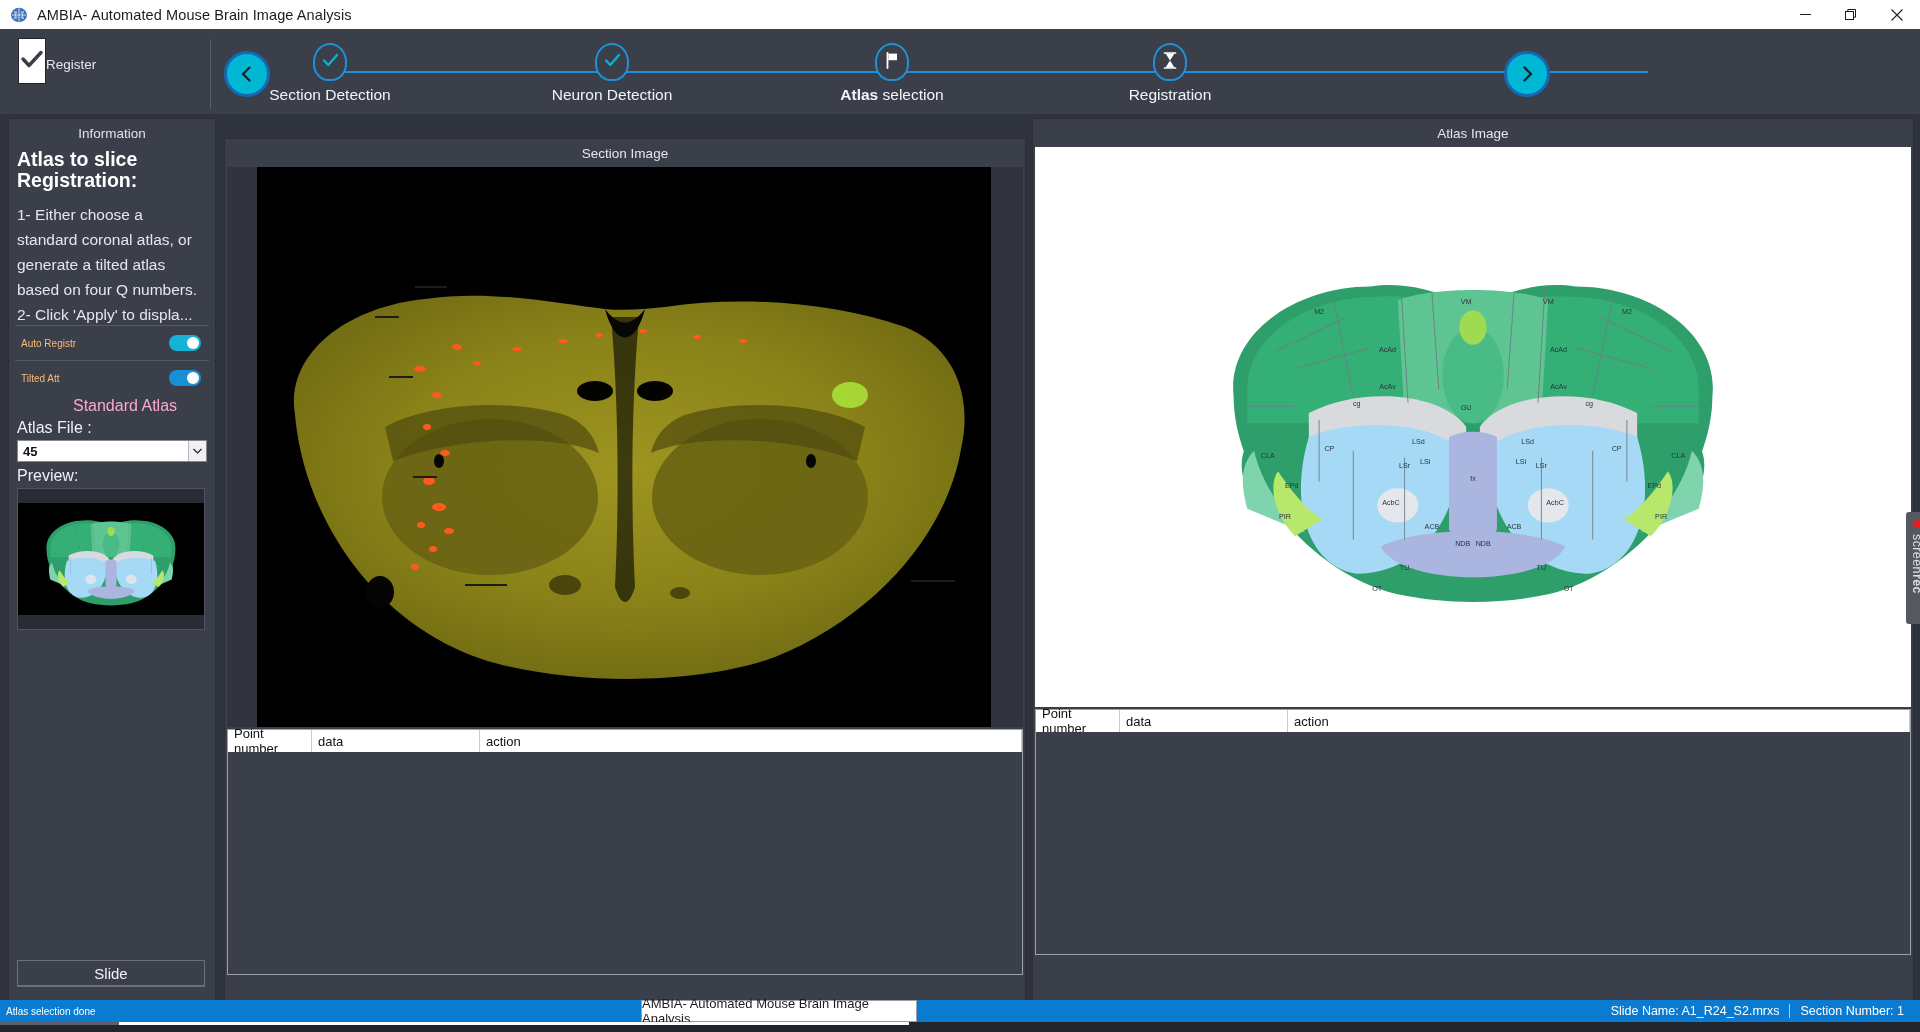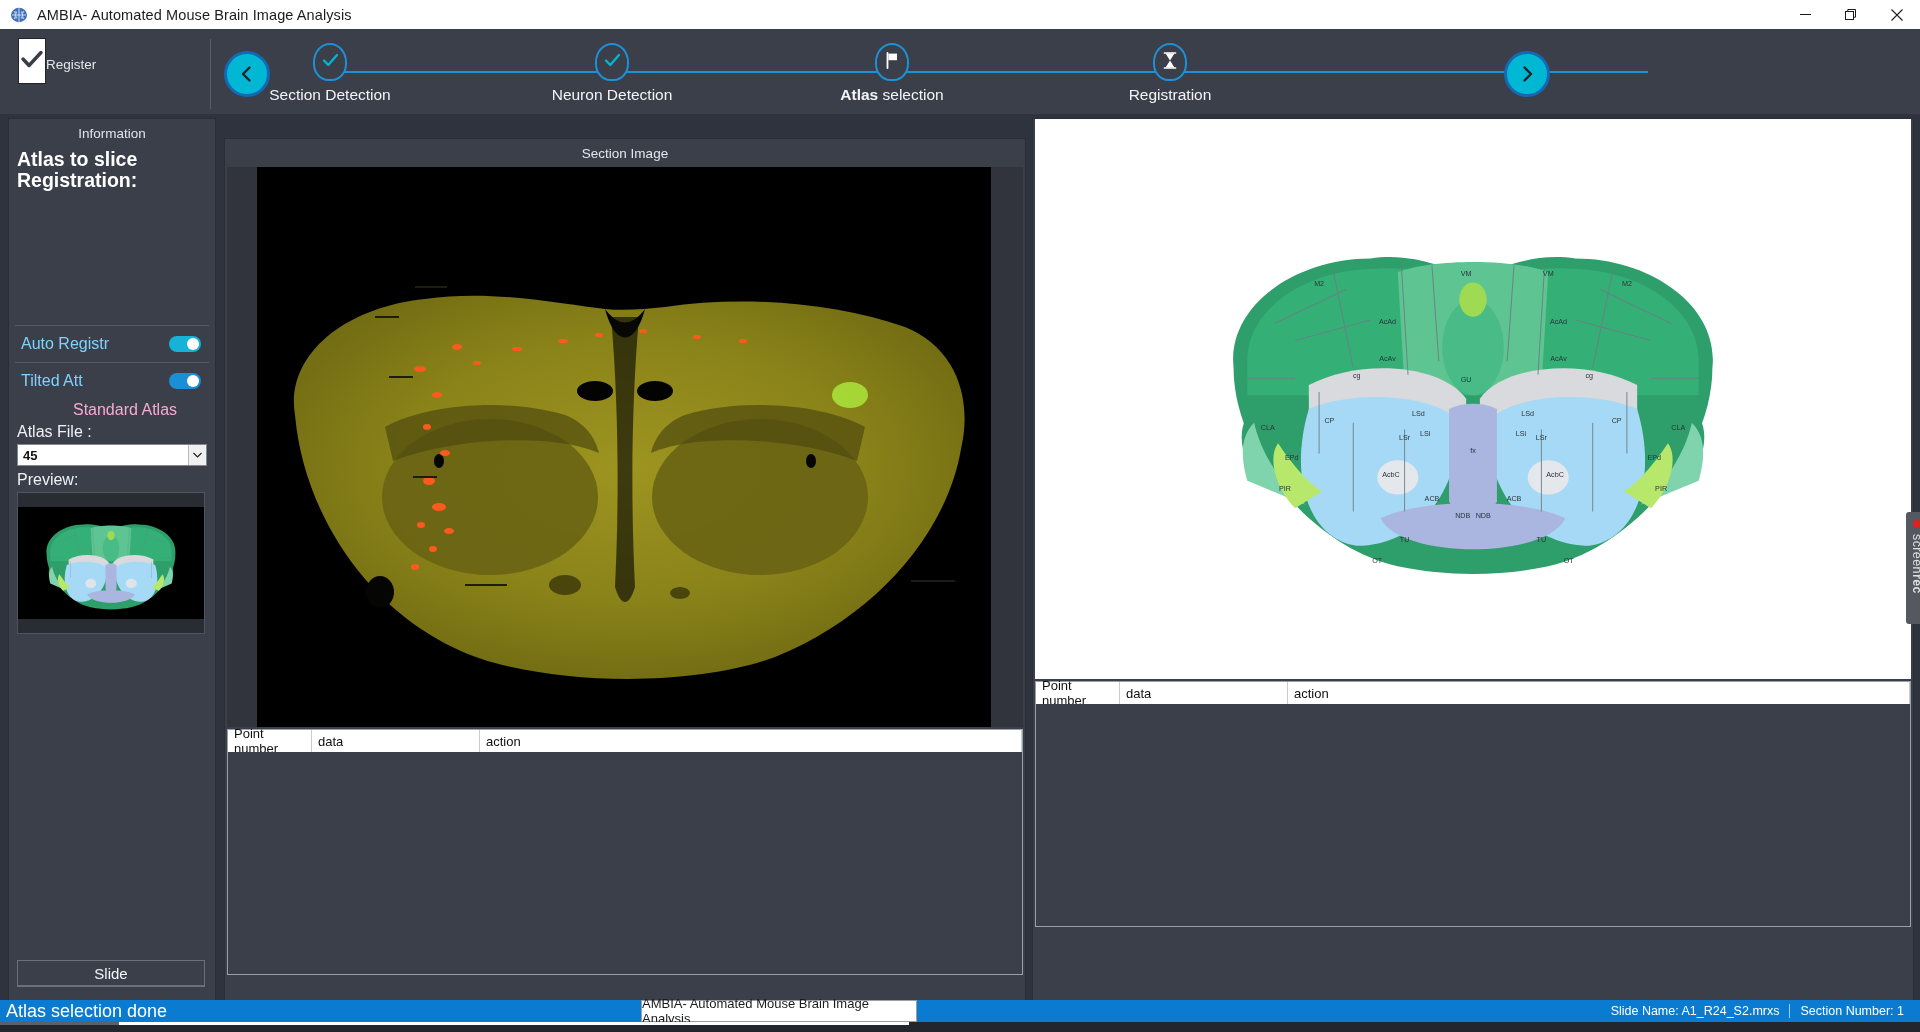--- a/index.html
+++ b/index.html
@@ -94,21 +94,21 @@
   }
   .info-body p {
     margin: 0; color: #e4e7ec; font-size: 15.5px; line-height: 1.62;
     white-space: pre-line;
   }
   .hr { height: 1px; background: #55596a; margin: 0 6px; }
   .toggle-row {
     display: flex; align-items: center; justify-content: space-between;
     padding: 9px 14px 9px 12px;
   }
-  .toggle-row .tlabel { color: #7dd3fc; font-size: 16px; white-space: nowrap;
+  .toggle-row .tlabel { color: #fdba74; font-size: 10px; white-space: nowrap;
     overflow: hidden; text-overflow: clip; max-width: 126px; }
   .switch {
     width: 32px; height: 16px; border-radius: 9px; position: relative;
     flex: 0 0 auto;
   }
   .switch .knob {
     position: absolute; top: 2px; right: 2px;
     width: 12px; height: 12px; border-radius: 50%; background: #ffffff;
   }
   .std-atlas {
@@ -165,21 +165,21 @@
     padding-left: 6px; border-right: 1px solid #c8ccd2; box-sizing: border-box;
   }
   .tbl-body { position: absolute; left: 0; right: 0; top: 22px; bottom: 0;
     background: #3b3f4a; }
 
   
   .statusbar {
     position: absolute; left: 0; bottom: 10px; width: 1920px; height: 22px;
     background: #0a7bd0; display: flex; align-items: center;
   }
-  .status-left { color: #ffffff; font-size: 18px; padding-left: 6px; }
+  .status-left { color: #ffffff; font-size: 10px; padding-left: 6px; }
   .status-right {
     margin-left: auto; display: flex; align-items: center; height: 22px;
     padding-right: 6px;
   }
   .status-right span { color: #fff; font-size: 12.5px; padding: 0 10px; }
   .status-sep { width: 1px; height: 14px; background: #9ed0f2; }
   .taskbtn {
     position: absolute; left: 641px; bottom: 10px; width: 276px; height: 22px;
     background: #ffffff; border: 1px solid #9aa0aa; box-sizing: border-box;
     display: flex; align-items: center; justify-content: center;
@@ -333,20 +333,22 @@
       </div>
     </div>
   </div>
 
   <div class="sidebar">
     <div class="info-title">Information</div>
 
     <div class="info-body">
       <h2>Atlas to slice
 Registration:</h2>
+      <p>1- Either choose a standard coronal atlas, or generate a tilted atlas based on four Q numbers.
+2- Click 'Apply' to displa...</p>
     </div>
 
     <div class="hr"></div>
     <div class="toggle-row">
       <span class="tlabel">Auto Registr</span>
       <span class="switch" style="background:#16b2d8;">
         <span class="knob"></span>
       </span>
     </div>
 
@@ -484,20 +486,21 @@
       <div class="tbl-head">
         <div style="width:84px;">Point number</div>
         <div style="width:168px;">data</div>
         <div style="flex:1;">action</div>
       </div>
       <div class="tbl-body"></div>
     </div>
   </div>
 
   <div class="panel" style="left:1032px; width:880px;">
+    <div class="panel-title">Atlas Image</div>
 
     <div class="img-area" style="background:#ffffff;">
       <svg width="876" height="560" viewBox="0 0 876 560" style="display:block">
         <rect width="876" height="560" fill="#ffffff"></rect>
         <g transform="translate(438,290) scale(3.42)">
           <path d="M-70 -12 C-72 -30,-52 -44,-30 -44 C-16 -46,-8 -40,0 -40 C8 -40,16 -46,30 -44 C52 -44,72 -30,70 -12 C70 12,48 40,22 46 C8 49,-8 49,-22 46 C-48 40,-70 12,-70 -12 Z" fill="#2e9e6b"></path>
           <path d="M-66 -14 C-66 -30,-48 -41,-28 -41 C-14 -42,-6 -37,0 -37 L0 -4 L-66 -4 Z" fill="#34b077"></path>
           <path d="M66 -14 C66 -30,48 -41,28 -41 C14 -42,6 -37,0 -37 L0 -4 L66 -4 Z" fill="#34b077"></path>
           <path d="M-22 -40 C-12 -44,12 -44,22 -40 L20 -6 L-20 -6 Z" fill="#5ec491"></path>
           <ellipse cx="0" cy="-18" rx="9" ry="14" fill="#49bb86"></ellipse>

